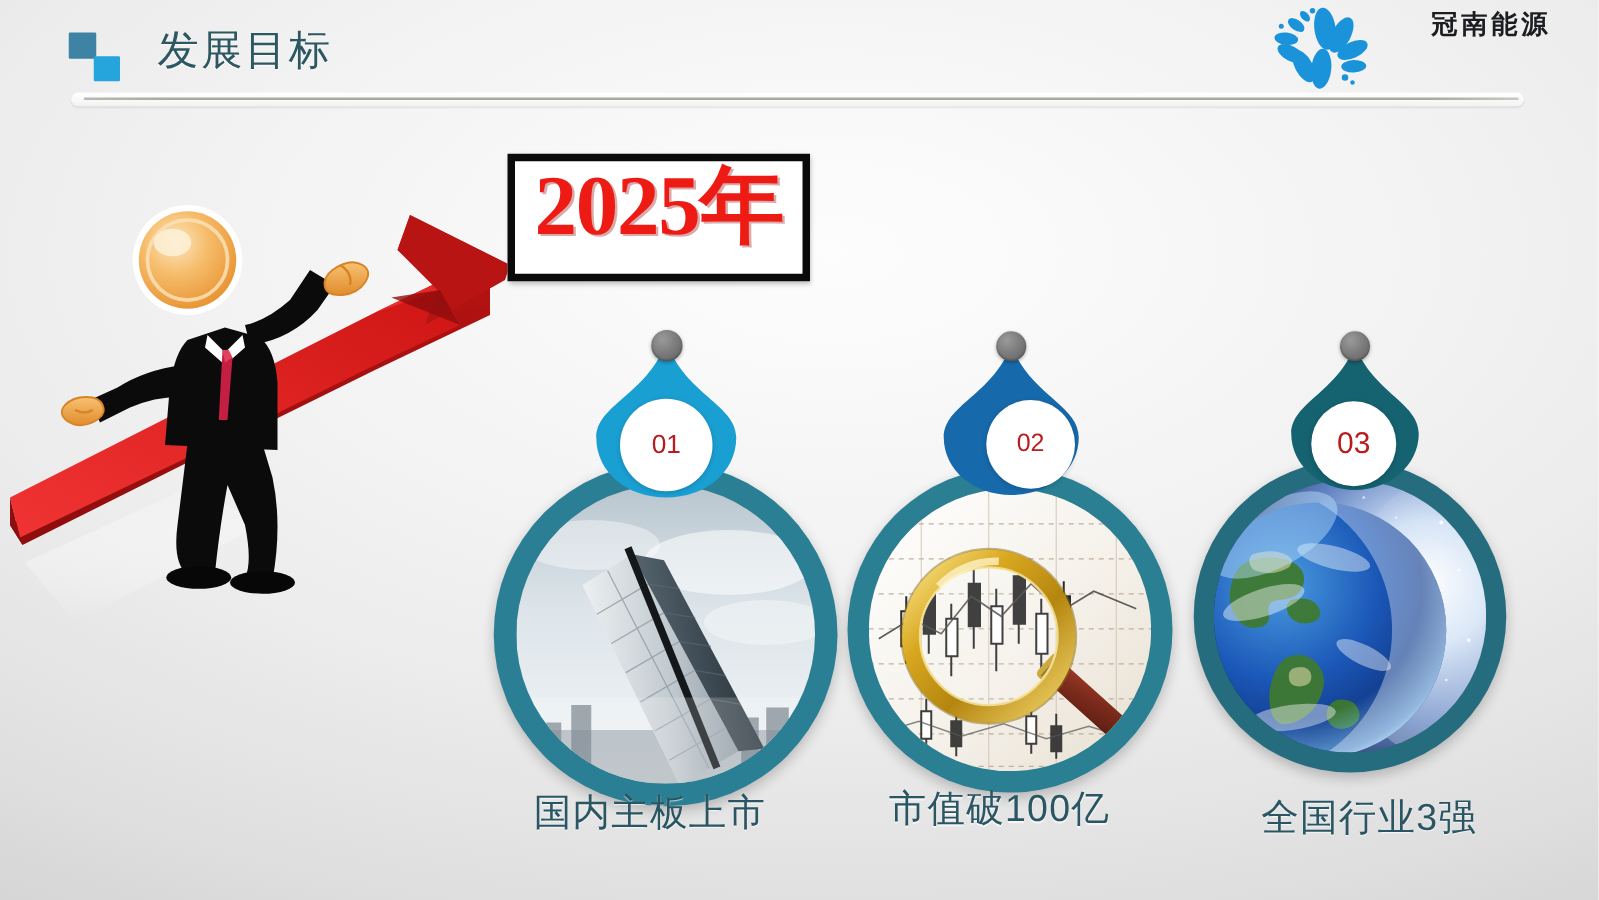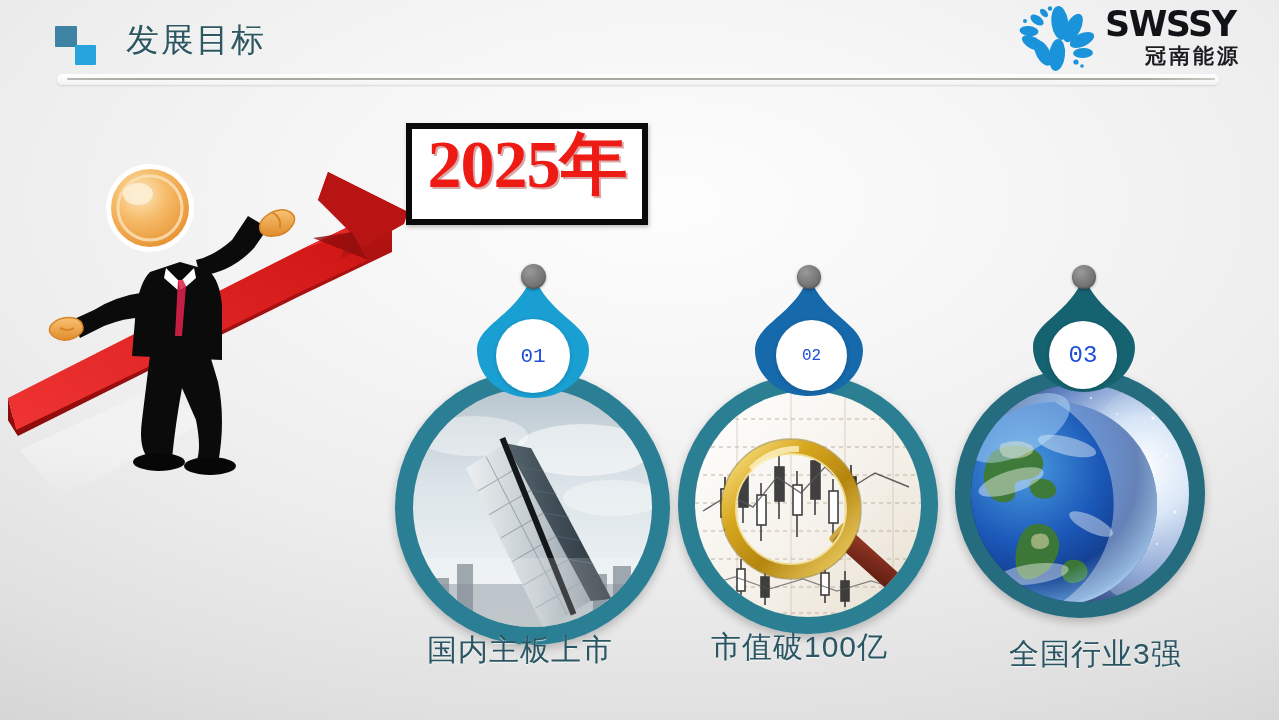--- a/index.html
+++ b/index.html
@@ -162,22 +162,22 @@
     position: absolute;
     border-radius: 50% 50% 50% 50% / 58% 58% 42% 42%;
   }
   .drop-num {
     position: absolute;
     border-radius: 50%;
     background: #ffffff;
     display: flex;
     align-items: center;
     justify-content: center;
-    font-family: Liberation Mono, monospace;
-    color: #1d4ed8;
+    font-family: Liberation Sans, sans-serif;
+    color: #b91c1c;
     box-shadow: 0 1px 4px rgba(0,0,0,.18);
   }
   .pin {
     position: absolute;
     border-radius: 50%;
     background: radial-gradient(circle at 36% 30%, #9a9a9a 0%, #7d7d7d 45%, #5f5f5f 100%);
     box-shadow: 0 1px 3px rgba(0,0,0,.35), inset 0 -1px 2px rgba(0,0,0,.3);
   }
   .caption {
     position: absolute;
@@ -226,21 +226,20 @@
 
           <ellipse cx="31" cy="9" rx="3" ry="5" transform="rotate(-42 31 9)"></ellipse>
           <circle cx="37" cy="4.5" r="2.2"></circle>
           <circle cx="63" cy="58" r="2.6"></circle>
           <circle cx="69" cy="62" r="1.8"></circle>
           <circle cx="12" cy="17" r="2.0"></circle>
         </g>
       </svg>
     </div>
     <div class="logo-text">
-      <div class="logo-brand">SWSSY</div>
       <div class="logo-cn">冠南能源</div>
     </div>
   </div>
 
   <div class="hero">
     <svg width="420" height="400" viewBox="0 0 420 400" xmlns="http://www.w3.org/2000/svg">
       <defs>
         <linearGradient id="arrTop" x1="0" y1="1" x2="1" y2="0">
           <stop offset="0" stop-color="#f03434"></stop>
           <stop offset="1" stop-color="#cf1414"></stop>
@@ -476,21 +475,21 @@
           <circle cx="96" cy="118" r="54" fill="#ffffff" opacity=".10"></circle>
           <path d="M56,78 A62,62 0 0 1 104,58" stroke="#fff6cf" stroke-width="6" fill="none" opacity=".75"></path>
         </svg>
       </div>
     </div>
     <div class="drop" style="left:75px; top:12px; width:112px; height:124px;">
       <svg width="112" height="124" viewBox="0 0 112 124" xmlns="http://www.w3.org/2000/svg">
         <path d="M56,2 C71,42 110,50 110,76 C110,102 86,122 56,122 C26,122 2,102 2,76 C2,50 41,42 56,2 Z" fill="#1669ab"></path>
       </svg>
     </div>
-    <div class="drop-num" style="left:98px; top:58px; width:71px; height:71px; font-size:16px;align-items:center;">
+    <div class="drop-num" style="left:111px; top:58px; width:71px; height:71px; font-size:20px;align-items:center;">
       <span>02</span>
     </div>
     <div class="pin" style="left:119px; top:3px; width:24px; height:24px;"></div>
     <div class="caption" style="left:33px; top:365px;">市值破100亿</div>
   </div>
 
   <div class="item" style="left:955px; top:262px;">
     <div class="ring" style="left:0px; top:106px; width:250px; height:250px; background:#256d7e;">
       <div class="ring-inner" style="left:16px; top:16px; width:218px; height:218px;">
         <svg class="photo" viewBox="0 0 218 218" preserveAspectRatio="xMidYMid slice" xmlns="http://www.w3.org/2000/svg">

